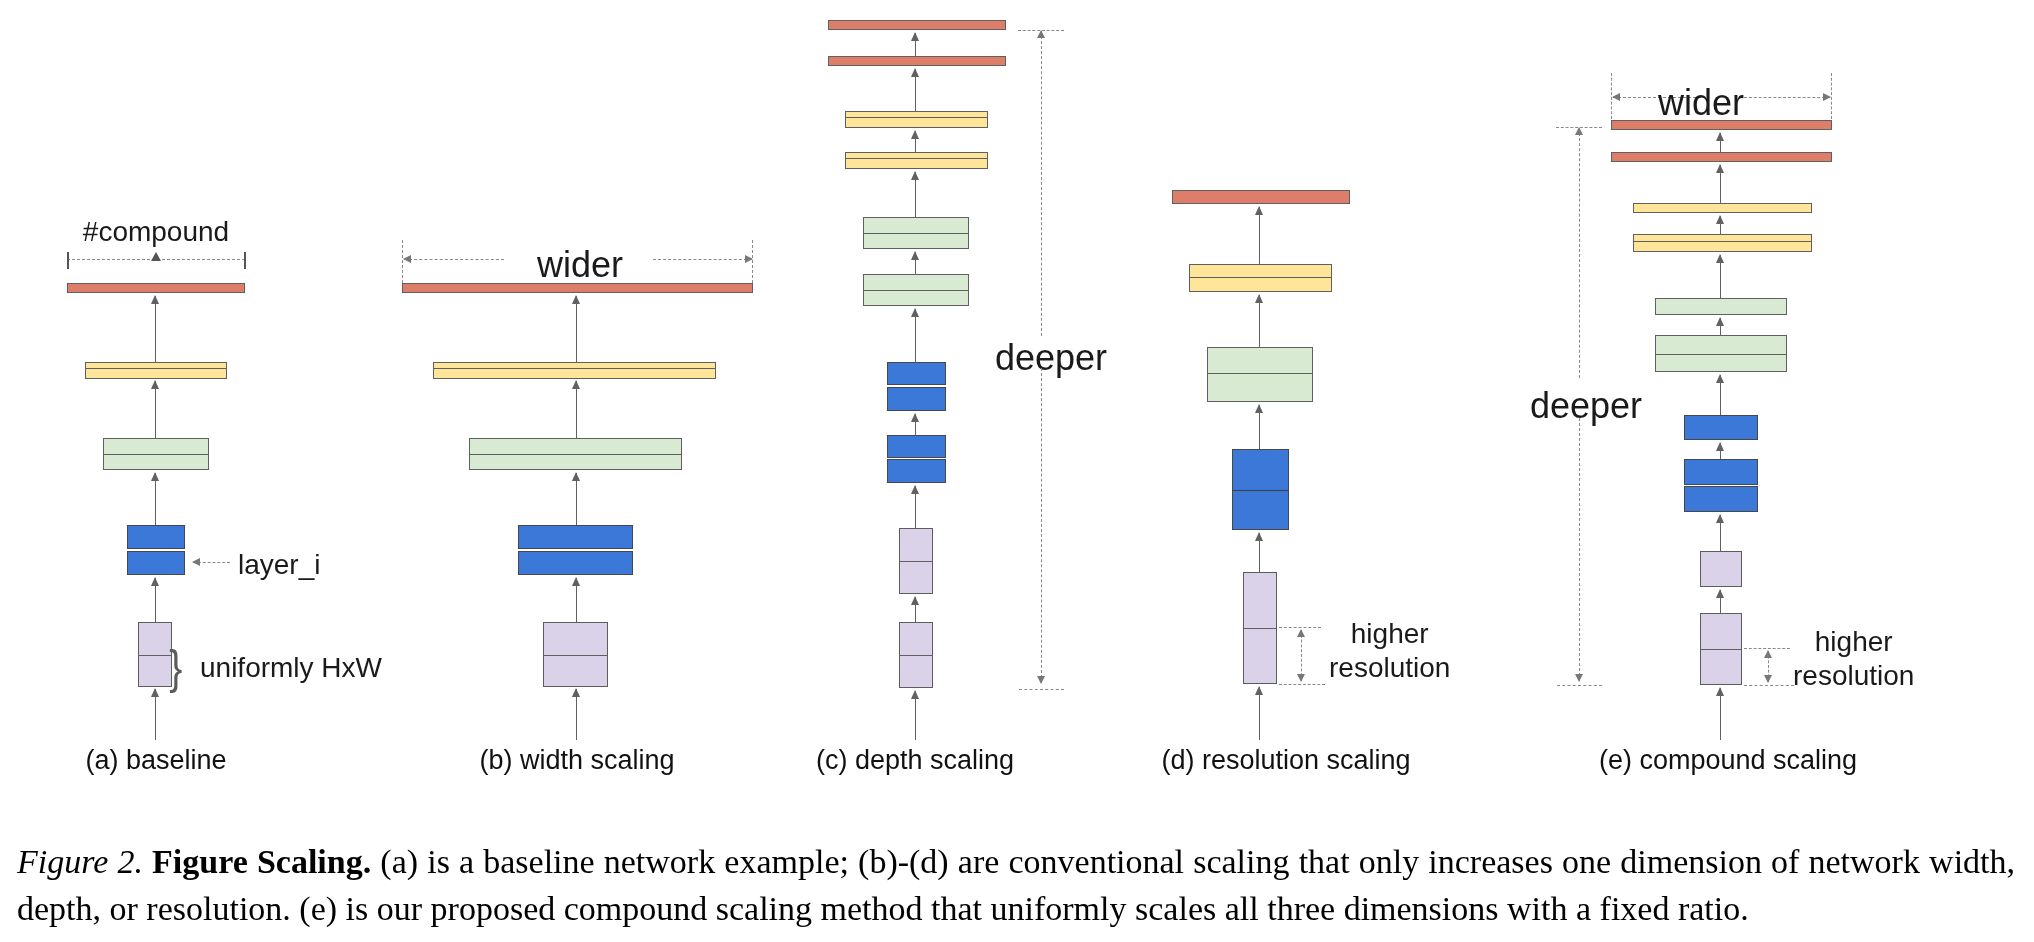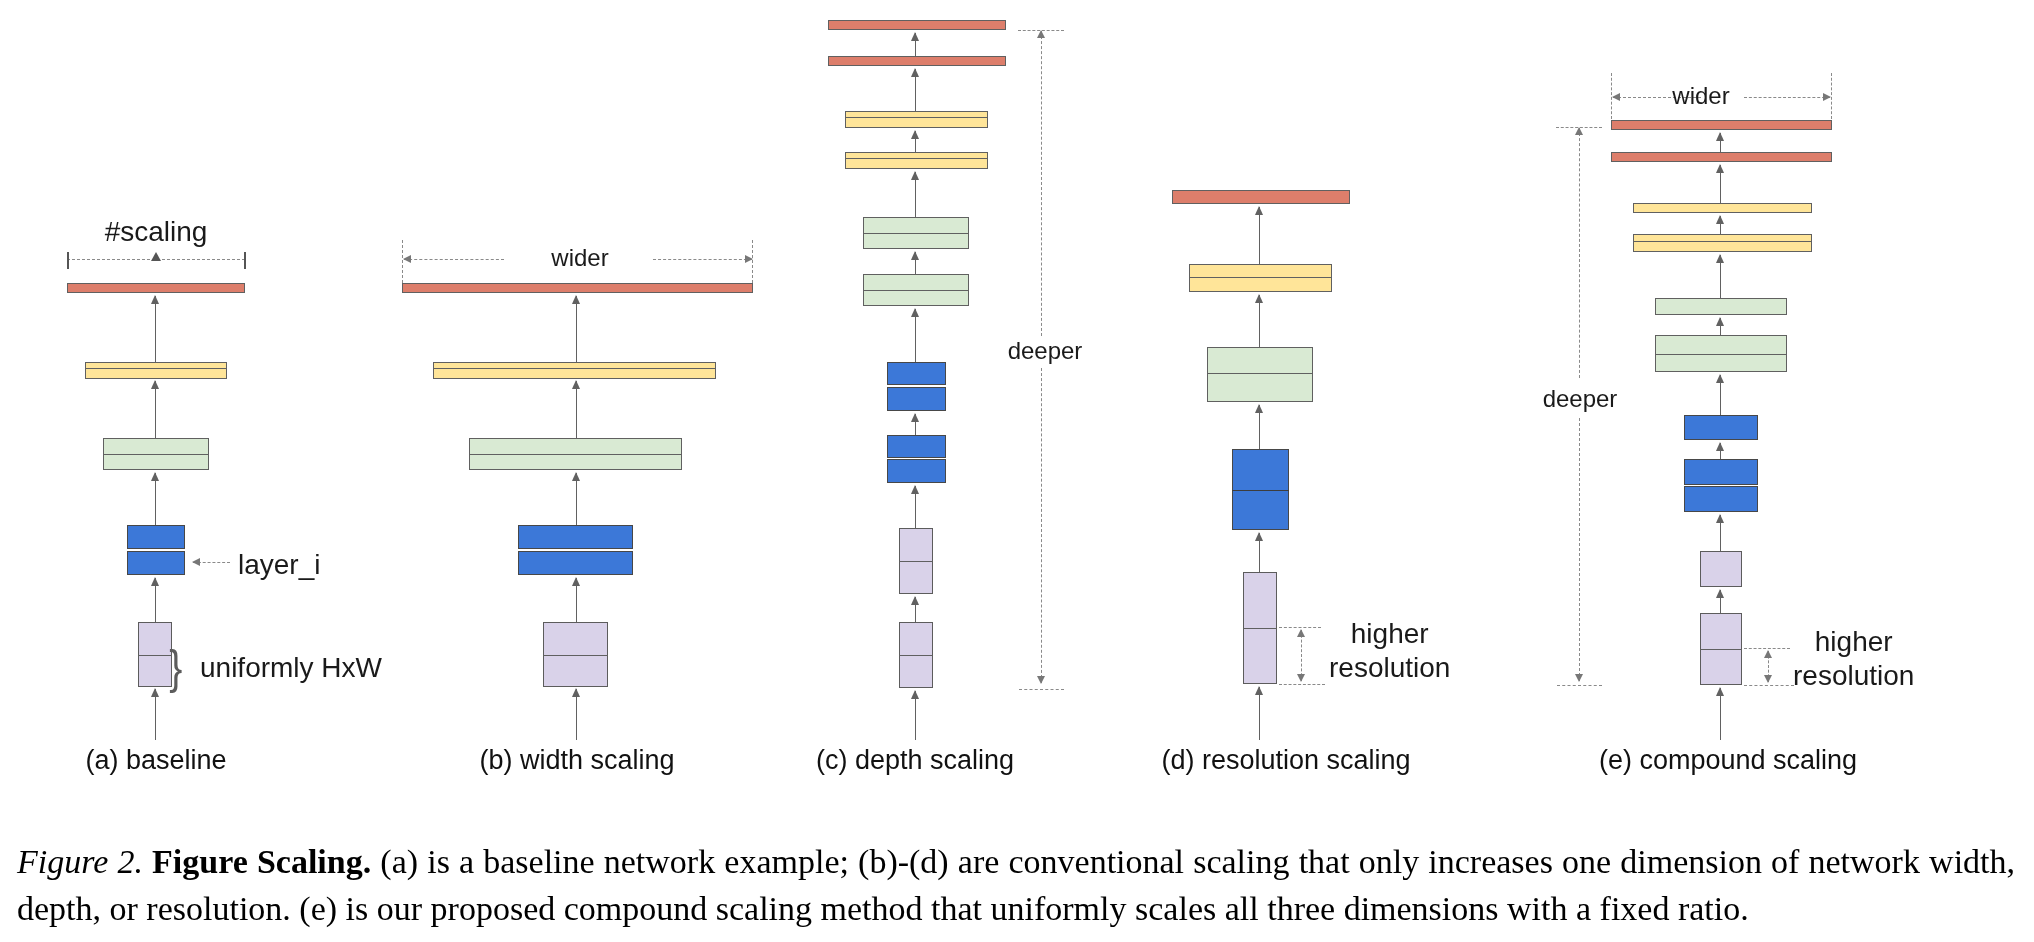--- a/index.html
+++ b/index.html
@@ -30,38 +30,38 @@
   .hd::after{content:"";position:absolute;left:-5px;bottom:-1px;width:0;height:0;
     border-left:4.2px solid transparent;border-right:4.2px solid transparent;border-top:8px solid #777;}
   .hl::before{content:"";position:absolute;top:-5px;left:-1px;width:0;height:0;
     border-top:4.2px solid transparent;border-bottom:4.2px solid transparent;border-right:8px solid #777;}
   .hr2::after{content:"";position:absolute;top:-5px;right:-1px;width:0;height:0;
     border-top:4.2px solid transparent;border-bottom:4.2px solid transparent;border-left:8px solid #777;}
   .tick{position:absolute;width:0;border-left:2px solid #555;}
   .tri-up{position:absolute;width:0;height:0;border-left:5px solid transparent;
     border-right:5px solid transparent;border-bottom:9px solid #555;}
   .lbl{position:absolute;color:var(--text);white-space:nowrap;font-size:28px;}
-  .lbl.big{font-size:24px;}
+  .lbl.big{font-size:36px;}
   .lbl.center{text-align:center;}
   .dlabel{position:absolute;color:#111;font-size:27px;text-align:center;white-space:nowrap;}
   .brace{position:absolute;color:#5c5c5c;font-size:46px;font-weight:400;
     transform:scaleX(.85);line-height:1;}
   .twoline{position:absolute;color:var(--text);font-size:28px;line-height:34px;white-space:nowrap;text-align:center;}
   .caption{position:absolute;left:17px;top:838px;width:1998px;margin:0;
     font-family:"Liberation Serif",serif;font-size:34px;line-height:47px;color:#000;text-align:justify;}
   .caption .fig{font-style:italic;}
   .caption .ttl{font-weight:bold;}
 </style>
 </head>
 <body>
 
 <div id="canvas">
 
   <div>
-    <div class="lbl center" style="left:70px;top:216px;width:172px;">#scaling</div>
+    <div class="lbl center" style="left:70px;top:216px;width:172px;">#compound</div>
     <div class="dh" style="left:67px;top:259px;width:178px;"></div>
     <div class="tick" style="left:67px;top:252px;height:17px;"></div>
     <div class="tick" style="left:244px;top:252px;height:17px;"></div>
     <div class="tri-up" style="left:151px;top:252px;"></div>
     <div class="box red" style="left:67px;top:283px;width:178px;height:10px;"></div>
     <div class="ar" style="left:155px;top:296px;height:66px;"></div>
     <div class="box yellow" style="left:85px;top:362px;width:142px;height:17px;">
         <i style="top:35%"></i>
       </div>
     <div class="ar" style="left:155px;top:381px;height:57px;"></div>

